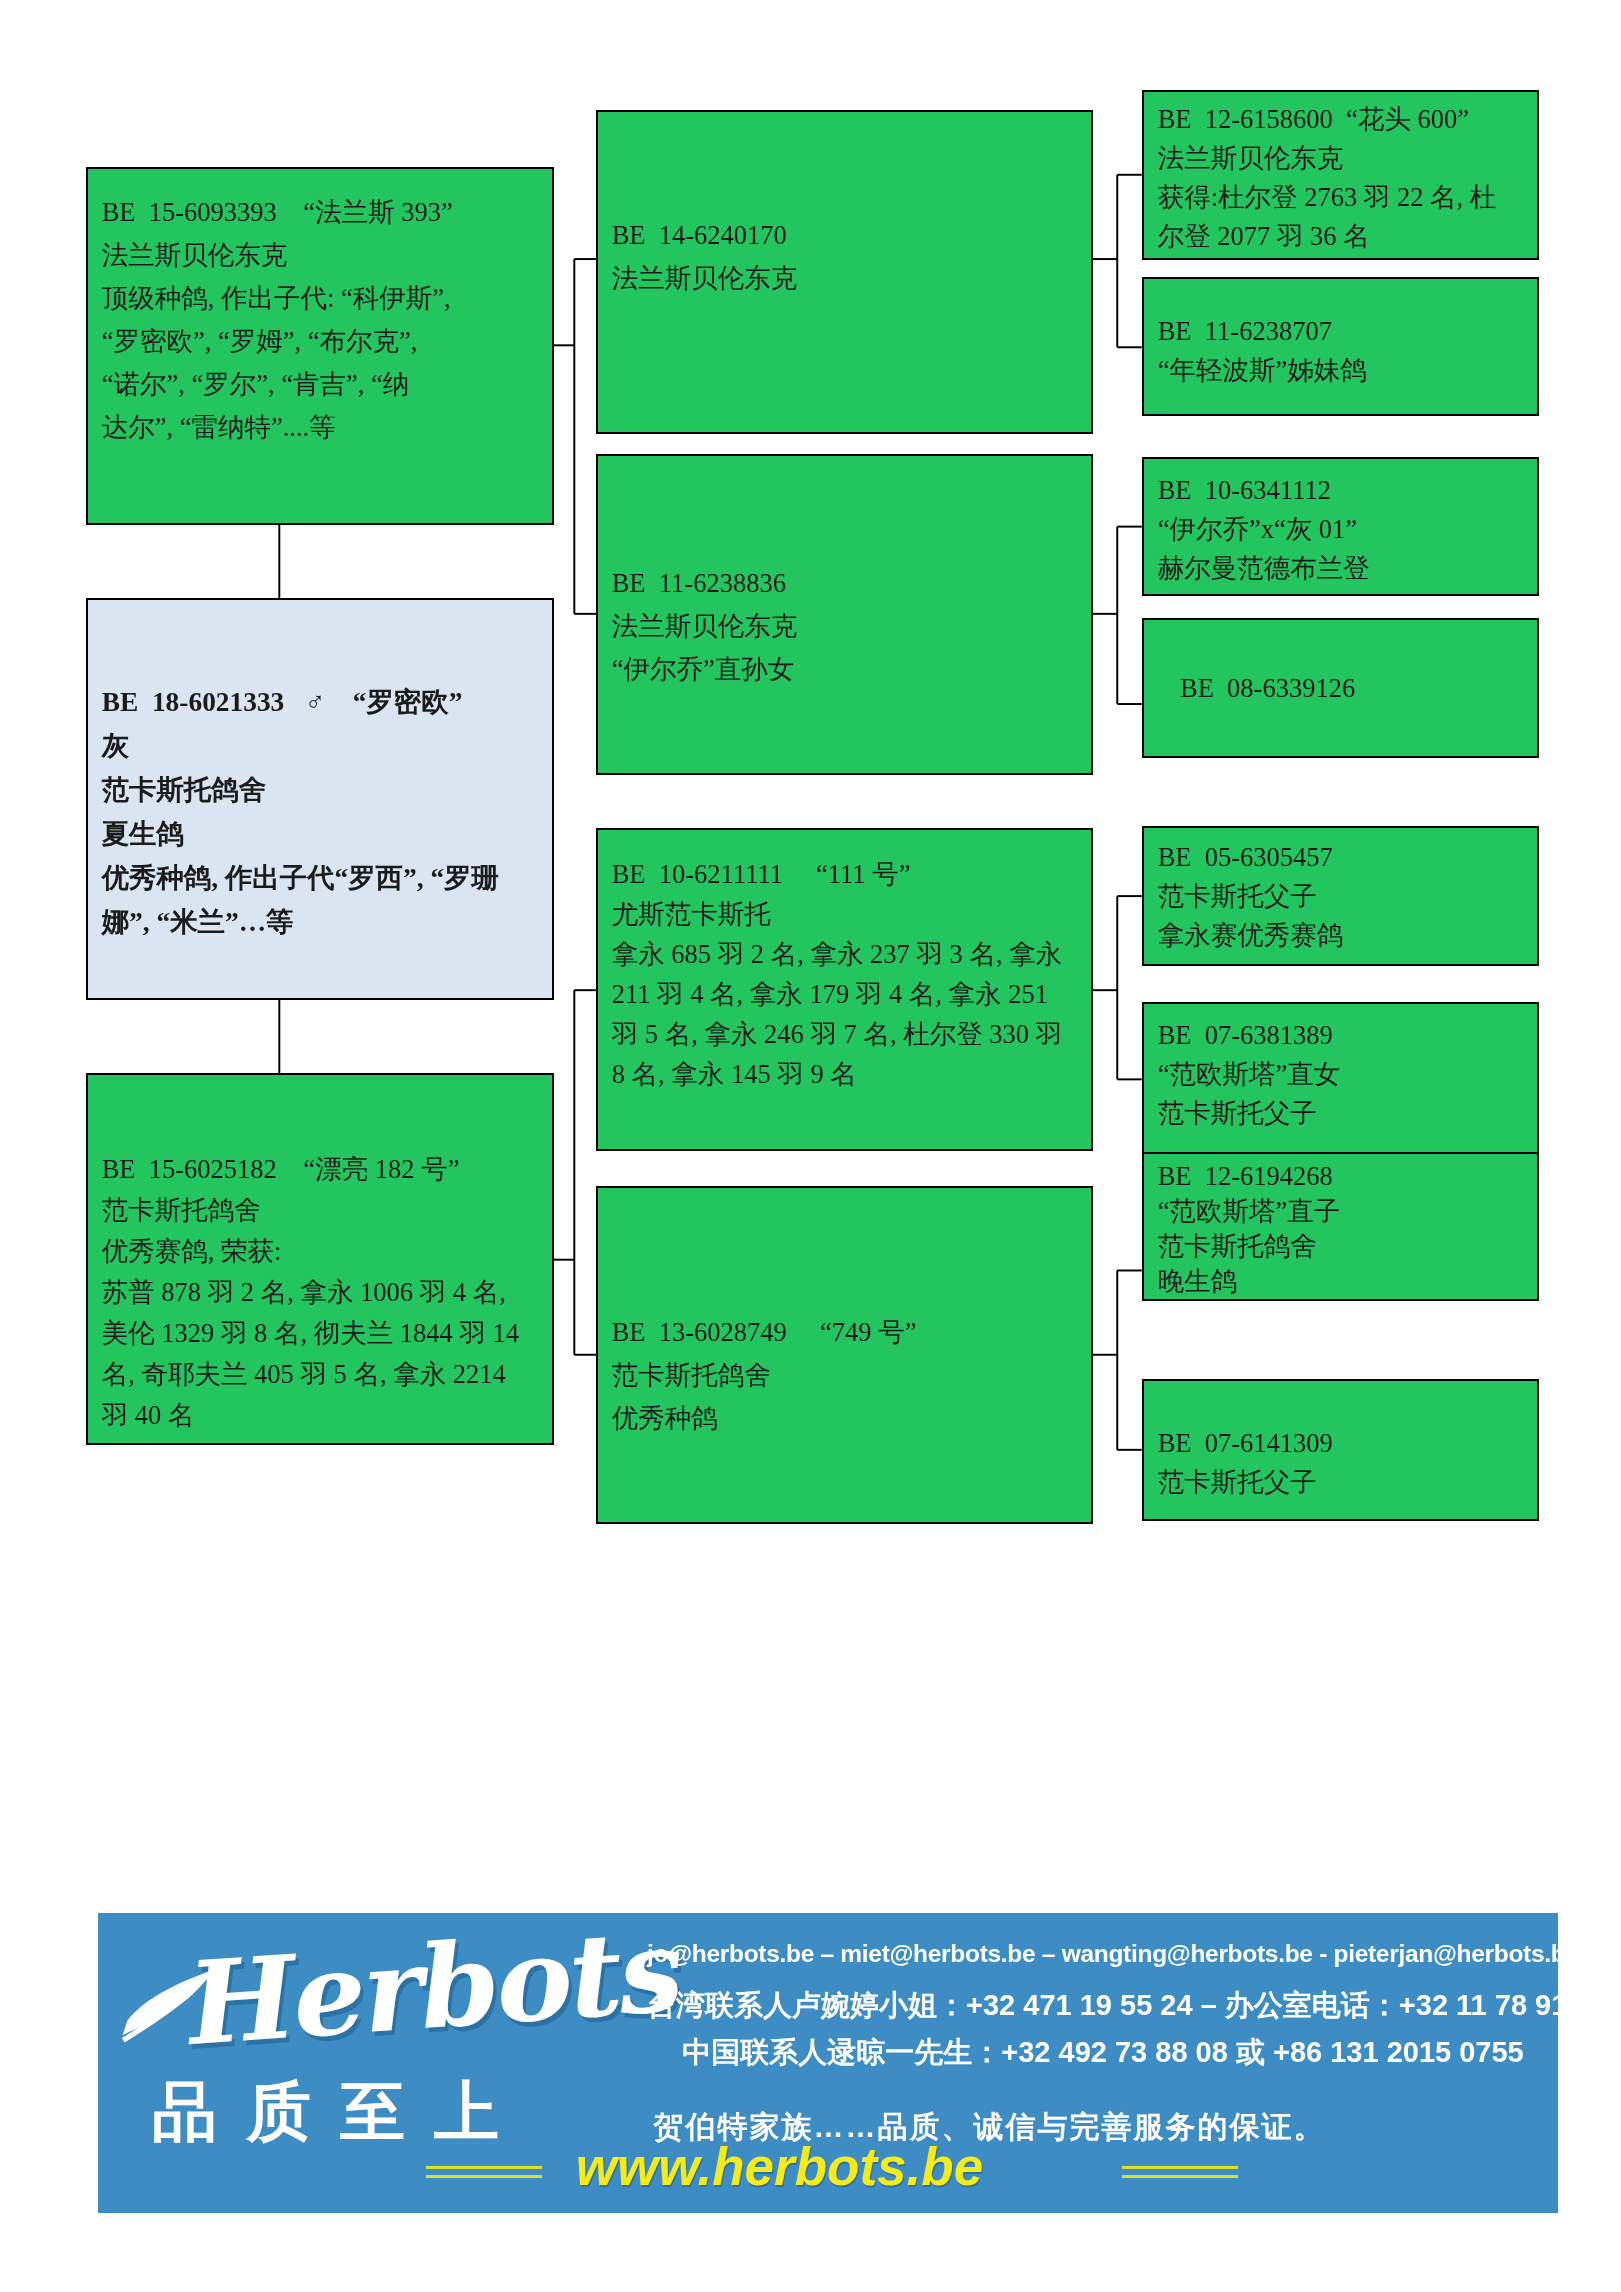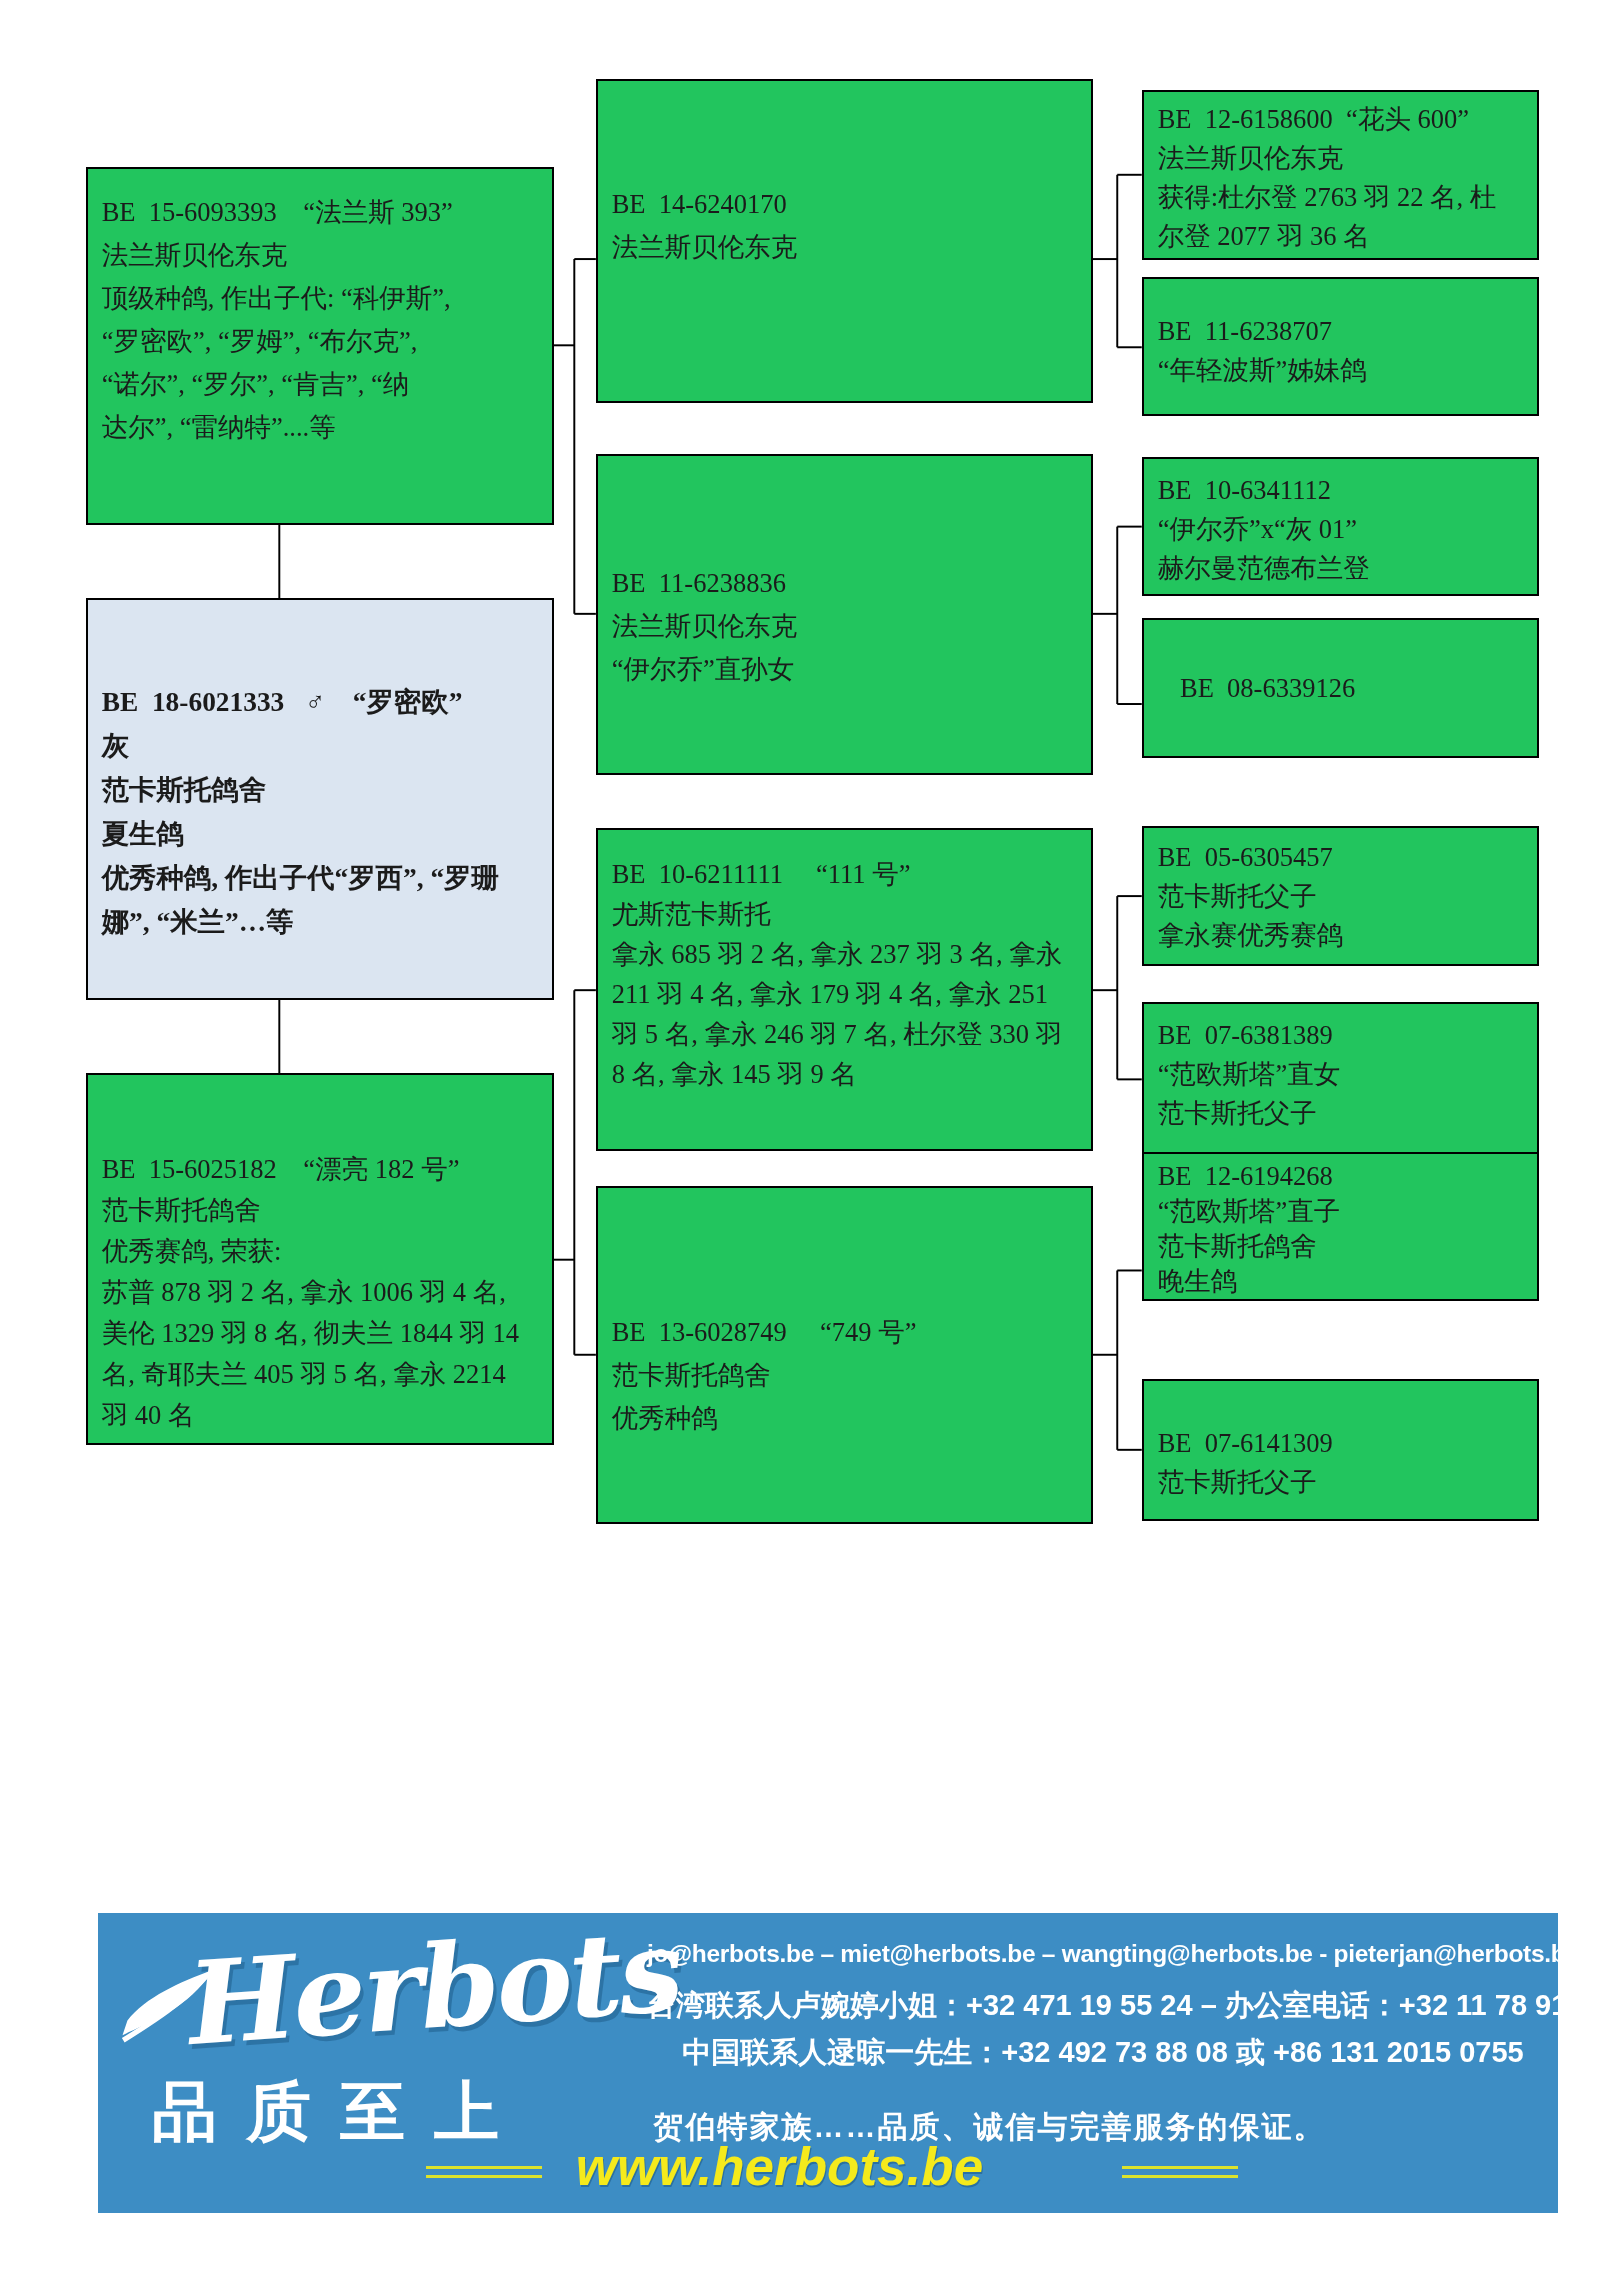--- a/index.html
+++ b/index.html
@@ -104,21 +104,21 @@
   <div class="box col-left" style="top:1073px;height:372px;padding-top:74px;line-height:41px;">
       <div class="line">BE  15-6025182    “漂亮 182 号”</div>
       <div class="line">范卡斯托鸽舍</div>
       <div class="line">优秀赛鸽, 荣获:</div>
       <div class="line">苏普 878 羽 2 名, 拿永 1006 羽 4 名,</div>
       <div class="line">美伦 1329 羽 8 名, 彻夫兰 1844 羽 14</div>
       <div class="line">名, 奇耶夫兰 405 羽 5 名, 拿永 2214</div>
       <div class="line">羽 40 名</div>
     </div>
 
-  <div class="box col-mid" style="top:79px;height:324px;padding-top:102px;">
+  <div class="box col-mid" style="top:110px;height:324px;padding-top:102px;">
       <div class="line">BE  14-6240170</div>
       <div class="line">法兰斯贝伦东克</div>
     </div>
 
   <div class="box col-mid" style="top:454px;height:321px;padding-top:106px;">
       <div class="line">BE  11-6238836</div>
       <div class="line">法兰斯贝伦东克</div>
       <div class="line">“伊尔乔”直孙女</div>
     </div>
 

